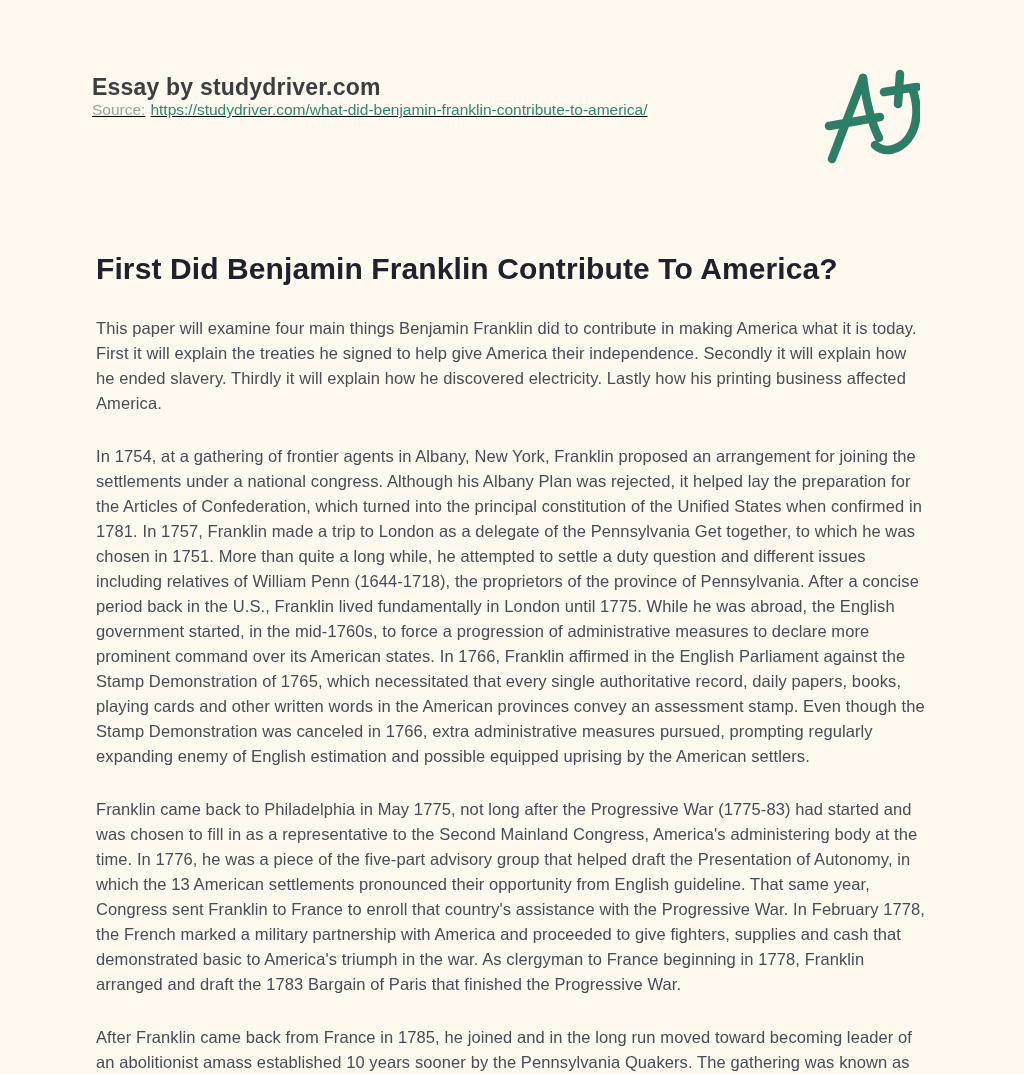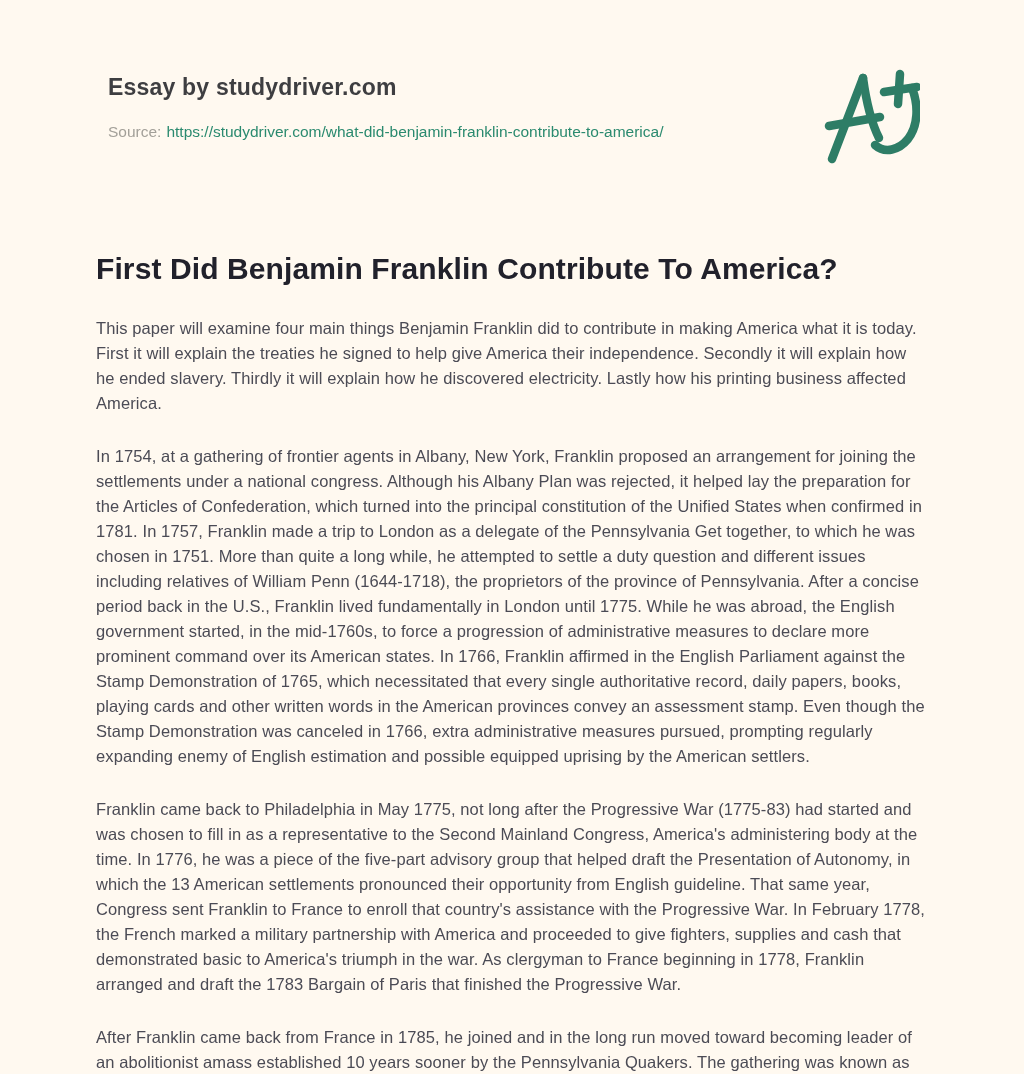--- a/index.html
+++ b/index.html
@@ -5,28 +5,28 @@
   * { margin: 0; padding: 0; box-sizing: border-box; }
   html, body { width: 1024px; height: 1074px; overflow: hidden; }
   body {
     background: #FFF9F0;
     font-family: "Liberation Sans", sans-serif;
     position: relative;
     -webkit-font-smoothing: antialiased;
   }
   .page { position: absolute; inset: 0; width: 1024px; height: 1074px; }
 
-  .header { position: absolute; left: 108px; top: 74px; }
+  .header { position: absolute; left: 92px; top: 74px; }
   .header-title {
     font-size: 23px;
     font-weight: 700;
     color: #3E3E41;
     letter-spacing: 0.2px;
   }
-  .source-line { margin-top: 22px; font-size: 15.5px; }
+  .source-line { font-size: 15.5px; text-decoration: underline; }
   .source-label { color: #A3A099; }
   .source-link { color: #2B8A6F; text-decoration: none; margin-left: 5px; cursor: pointer; }
 
   .logo { position: absolute; left: 820px; top: 64px; width: 100px; height: 100px; }
   .logo path {
     fill: none;
     stroke: #2E7D66;
     stroke-width: 8.5;
     stroke-linecap: round;
     stroke-linejoin: round;

